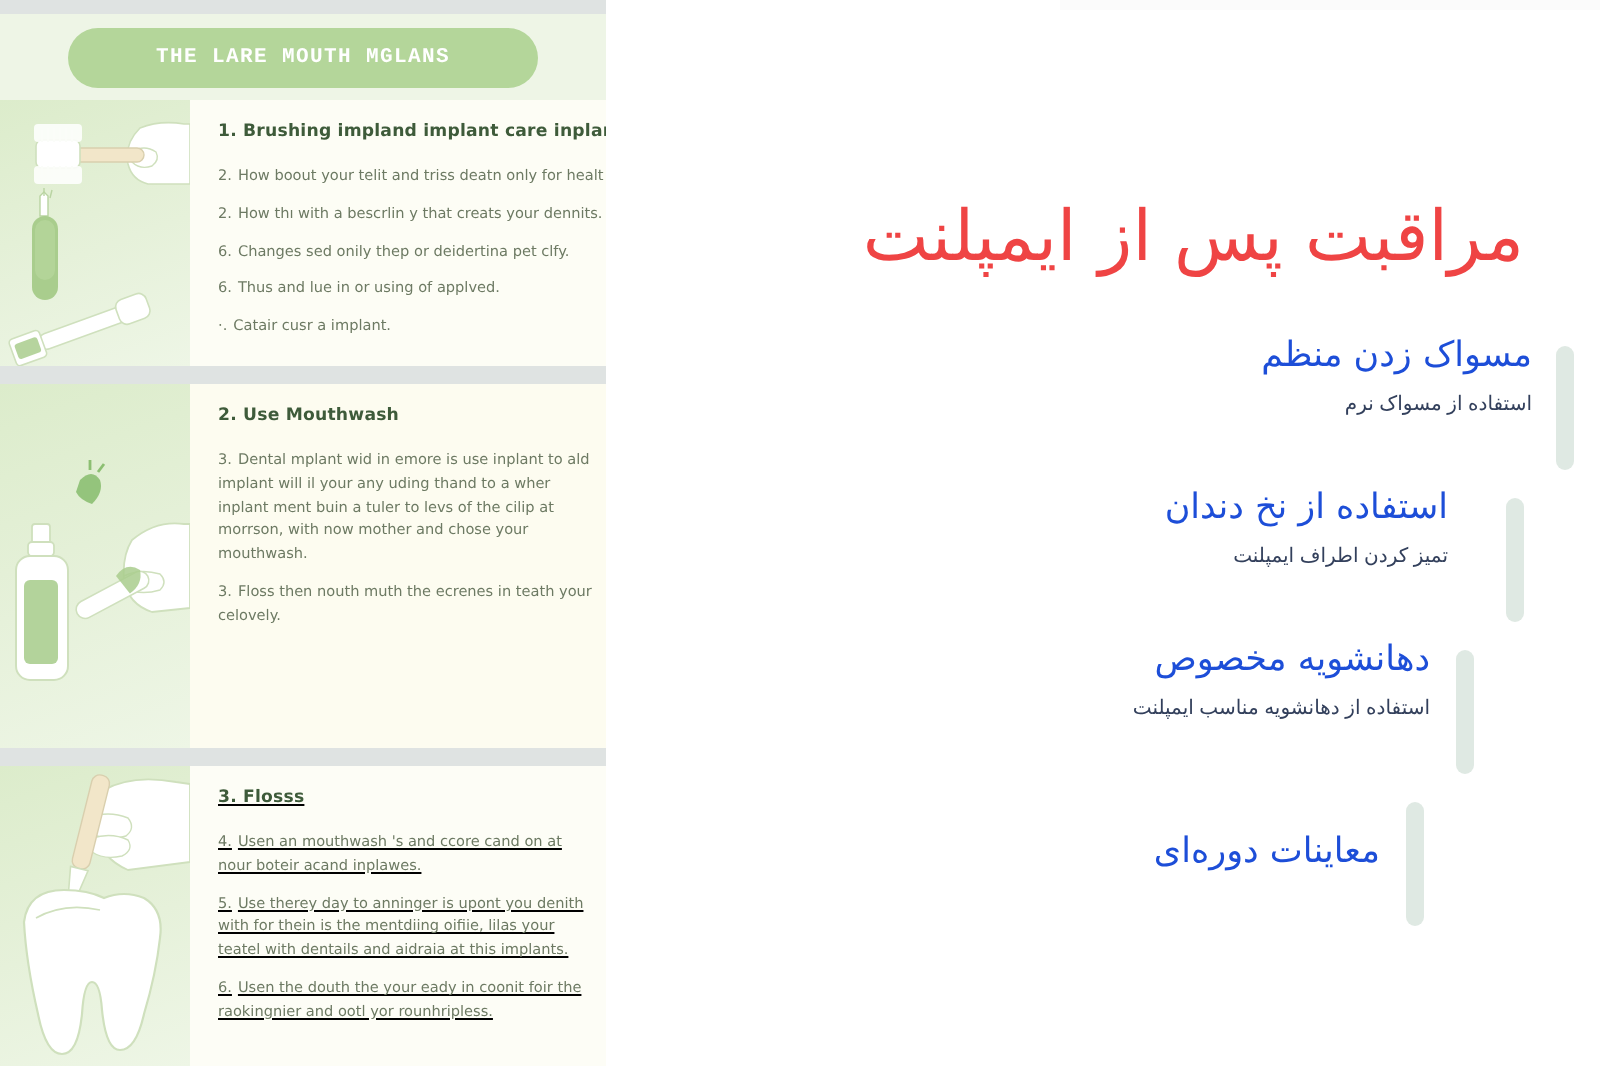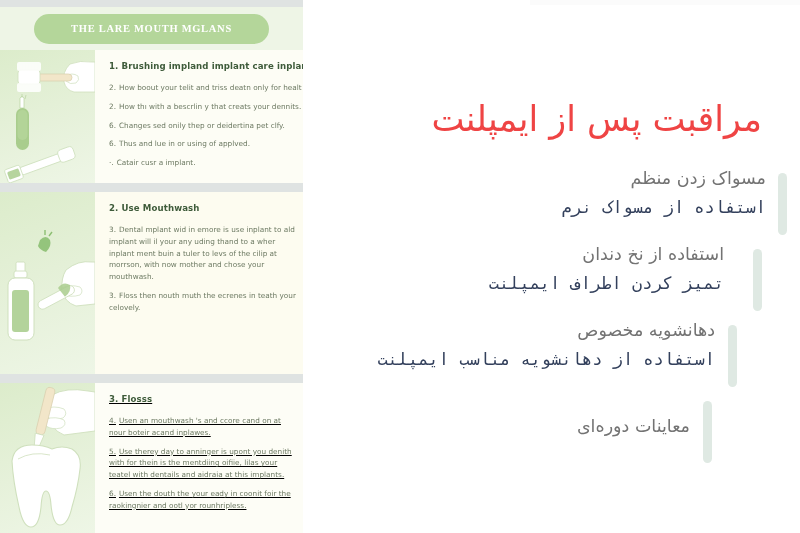--- a/index.html
+++ b/index.html
@@ -56,21 +56,21 @@
     align-items: center;
     justify-content: center;
   }
   .ig-header-pill span {
     color: #ffffff;
     font-size: 10.5px;
     font-weight: bold;
     letter-spacing: 0.7px;
     direction: ltr;
     white-space: nowrap;
-    font-family: Liberation Serif, serif;
+    font-family: Liberation Mono, monospace;
   }
 
   
   .ig-section {
     position: absolute;
     left: 0;
     width: 303px;
     display: flex;
     direction: ltr;
   }
@@ -184,32 +184,32 @@
   }
 
   .step-text {
     position: absolute;
     top: 0;
     text-align: right;
   }
 
   .step-head {
     font-size: 17.5px;
-    color: #737373;
+    color: #1d4ed8;
     line-height: 1.5;
     white-space: nowrap;
     font-family: "DejaVu Sans", "Liberation Sans", sans-serif;
   }
   .step-sub {
-    font-size: 17px;
+    font-size: 10px;
     color: #33405c;
     line-height: 1.6;
     margin-top: 4px;
     white-space: nowrap;
-    font-family: Liberation Mono, monospace;
+    font-family: Liberation Sans, sans-serif;
   }
 
   
   #step0 .step-bar { right: 13px; }
   #step0 .step-text { right: 34px; }
 
   #step1 .step-bar { right: 38px; }
   #step1 .step-text { right: 76px; }
 
   #step2 .step-bar { right: 63px; }

